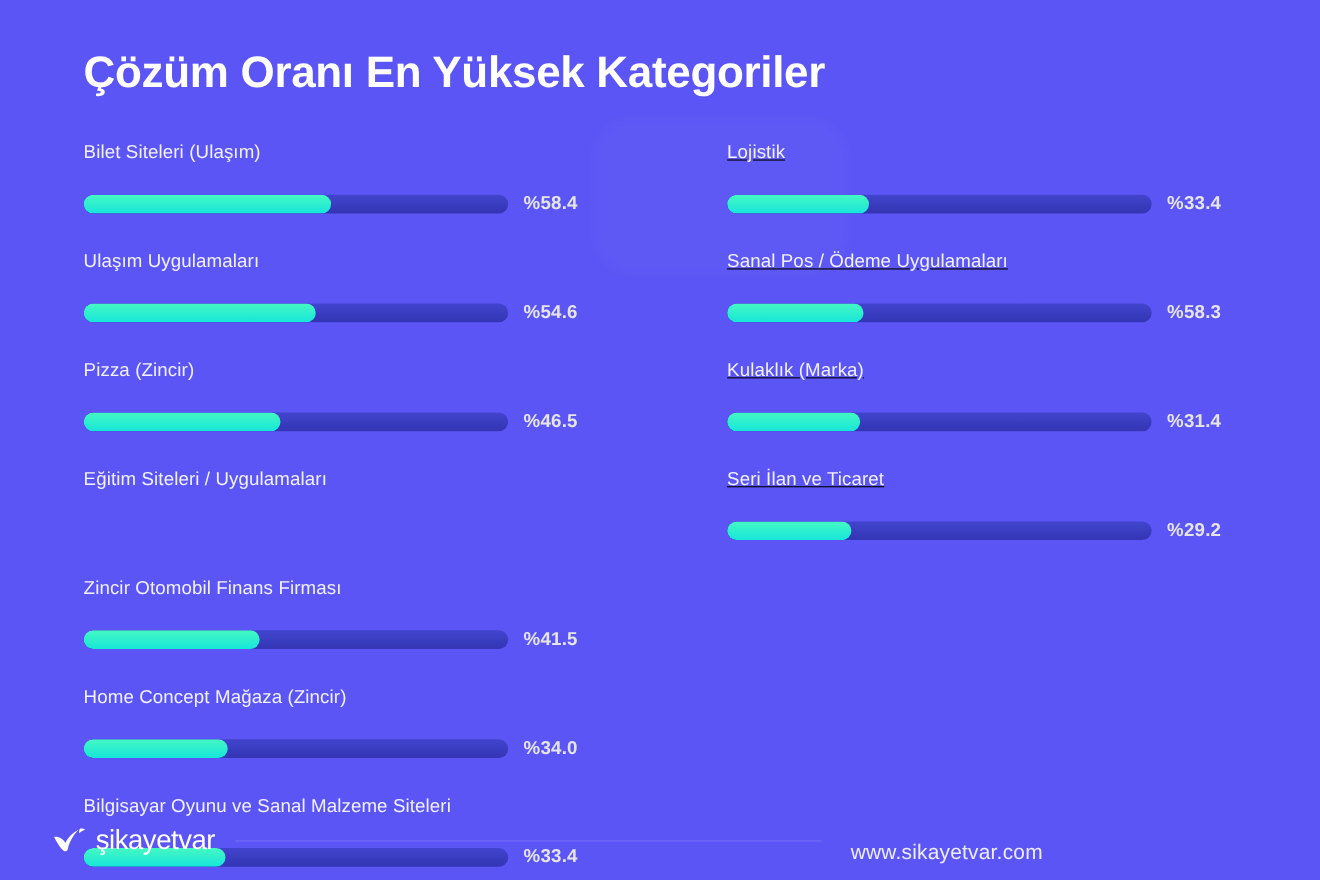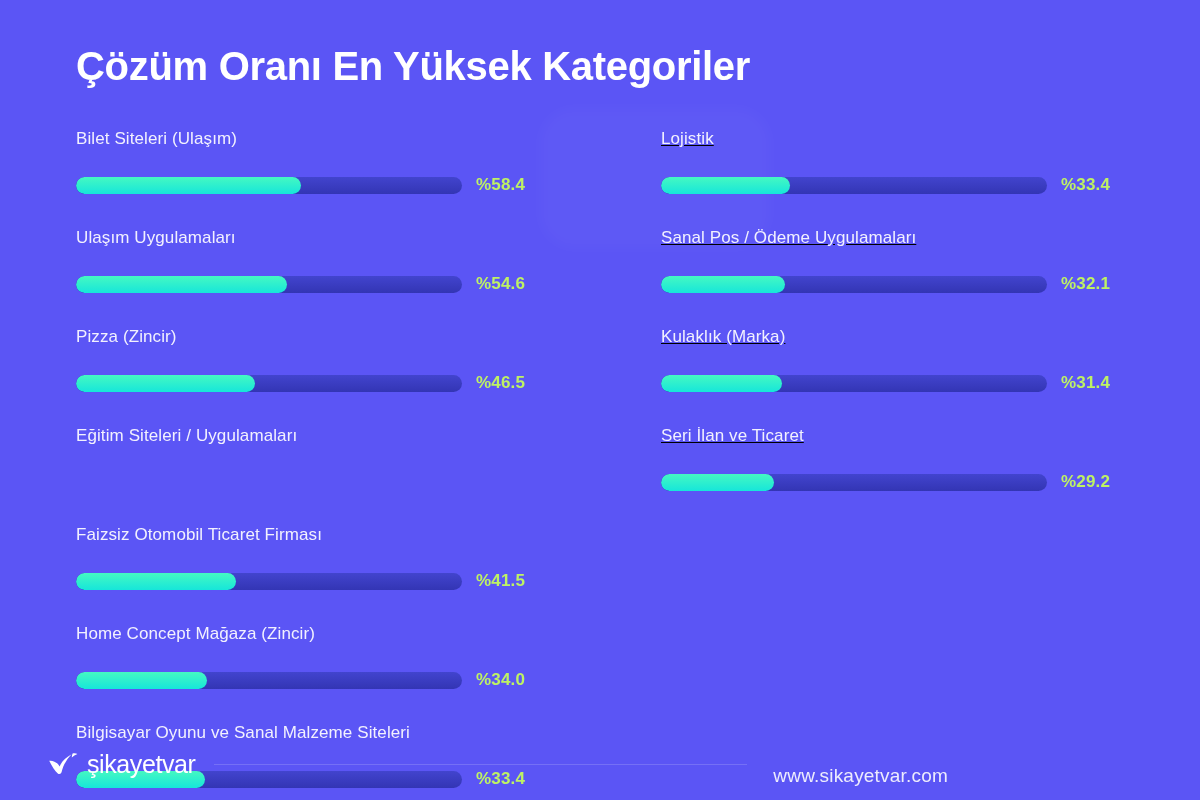--- a/index.html
+++ b/index.html
@@ -104,21 +104,21 @@
     top: 0;
     height: 100%;
     border-radius: 10px;
     background: linear-gradient(180deg, #45F8C2 0%, #16E6DA 100%);
   }
 
   .pct {
     margin-left: 14px;
     font-size: 17px;
     font-weight: 700;
-    color: #bef264;
+    color: #e5e5e5;
     white-space: nowrap;
     letter-spacing: 0.2px;
   }
 
   
   .footer {
     position: absolute;
     left: 0;
     bottom: 0;
     width: 996px;
@@ -194,21 +194,21 @@
             <div class="track">
               <div class="fill" style="width: 46.5%;"></div>
             </div>
             <div class="pct">%46.5</div>
           </div>
         </div>
         <div class="row">
           <div class="row-label">Eğitim Siteleri / Uygulamaları</div>
         </div>
         <div class="row">
-          <div class="row-label">Faizsiz Otomobil Ticaret Firması</div>
+          <div class="row-label">Zincir Otomobil Finans Firması</div>
           <div class="bar-line">
             <div class="track">
               <div class="fill" style="width: 41.5%;"></div>
             </div>
             <div class="pct">%41.5</div>
           </div>
         </div>
         <div class="row">
           <div class="row-label">Home Concept Mağaza (Zincir)</div>
           <div class="bar-line">
@@ -237,21 +237,21 @@
             </div>
             <div class="pct">%33.4</div>
           </div>
         </div>
         <div class="row">
           <div class="row-label">Sanal Pos / Ödeme Uygulamaları</div>
           <div class="bar-line">
             <div class="track">
               <div class="fill" style="width: 32.1%;"></div>
             </div>
-            <div class="pct">%32.1</div>
+            <div class="pct">%58.3</div>
           </div>
         </div>
         <div class="row">
           <div class="row-label">Kulaklık (Marka)</div>
           <div class="bar-line">
             <div class="track">
               <div class="fill" style="width: 31.4%;"></div>
             </div>
             <div class="pct">%31.4</div>
           </div>

